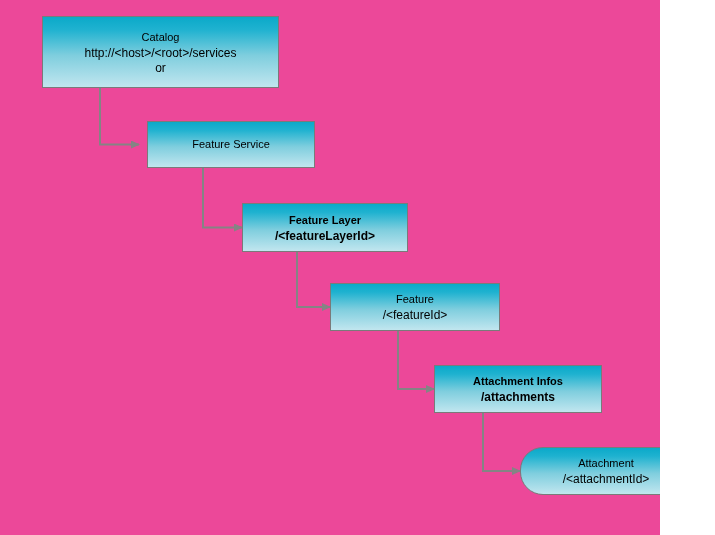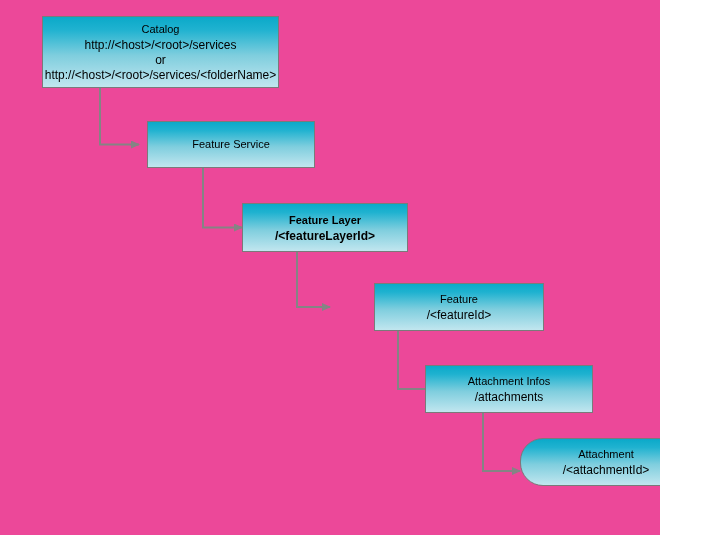--- a/index.html
+++ b/index.html
@@ -64,35 +64,34 @@
       <polyline points="203,168 203,227.5 242,227.5" fill="none" stroke="#848484" stroke-width="2" marker-end="url(#arrowhead)"></polyline>
       <polyline points="297,252 297,307 330,307" fill="none" stroke="#848484" stroke-width="2" marker-end="url(#arrowhead)"></polyline>
       <polyline points="398,331 398,389 434,389" fill="none" stroke="#848484" stroke-width="2" marker-end="url(#arrowhead)"></polyline>
       <polyline points="483,413 483,471 520,471" fill="none" stroke="#848484" stroke-width="2" marker-end="url(#arrowhead)"></polyline>
     </svg>
   <div id="nodes">
       <div class="node" style="left: 42px; top: 16px; width: 237px; height: 72px;">
         <div class="title">Catalog</div>
         <div class="line">http://&lt;host&gt;/&lt;root&gt;/services</div>
         <div class="line">or</div>
-        <div class="line">http://&lt;host&gt;/&lt;root&gt;/services/&lt;folderName&gt;</div>
       </div>
       <div class="node" style="left: 139px; top: 121px; width: 168px; height: 47px; margin-left: 8px;">
         <div class="title">Feature Service</div>
       </div>
       <div class="node" style="left: 242px; top: 203px; width: 166px; height: 49px; font-weight: bold;">
         <div class="title">Feature Layer</div>
         <div class="line">/&lt;featureLayerId&gt;</div>
       </div>
-      <div class="node" style="left: 330px; top: 283px; width: 170px; height: 48px; margin-left: 44px;">
+      <div class="node" style="left: 330px; top: 283px; width: 170px; height: 48px;">
         <div class="title">Feature</div>
         <div class="line">/&lt;featureId&gt;</div>
       </div>
-      <div class="node" style="left: 425px; top: 365px; width: 168px; height: 48px;">
+      <div class="node" style="left: 434px; top: 365px; width: 168px; height: 48px; font-weight: bold;">
         <div class="title">Attachment Infos</div>
         <div class="line">/attachments</div>
       </div>
-      <div class="node" style="left: 520px; top: 438px; width: 172px; height: 48px; border-radius: 23px;">
+      <div class="node" style="left: 520px; top: 447px; width: 172px; height: 48px; border-radius: 23px;">
         <div class="title">Attachment</div>
         <div class="line">/&lt;attachmentId&gt;</div>
       </div>
     </div>
 </div>
 
 </body></html>

